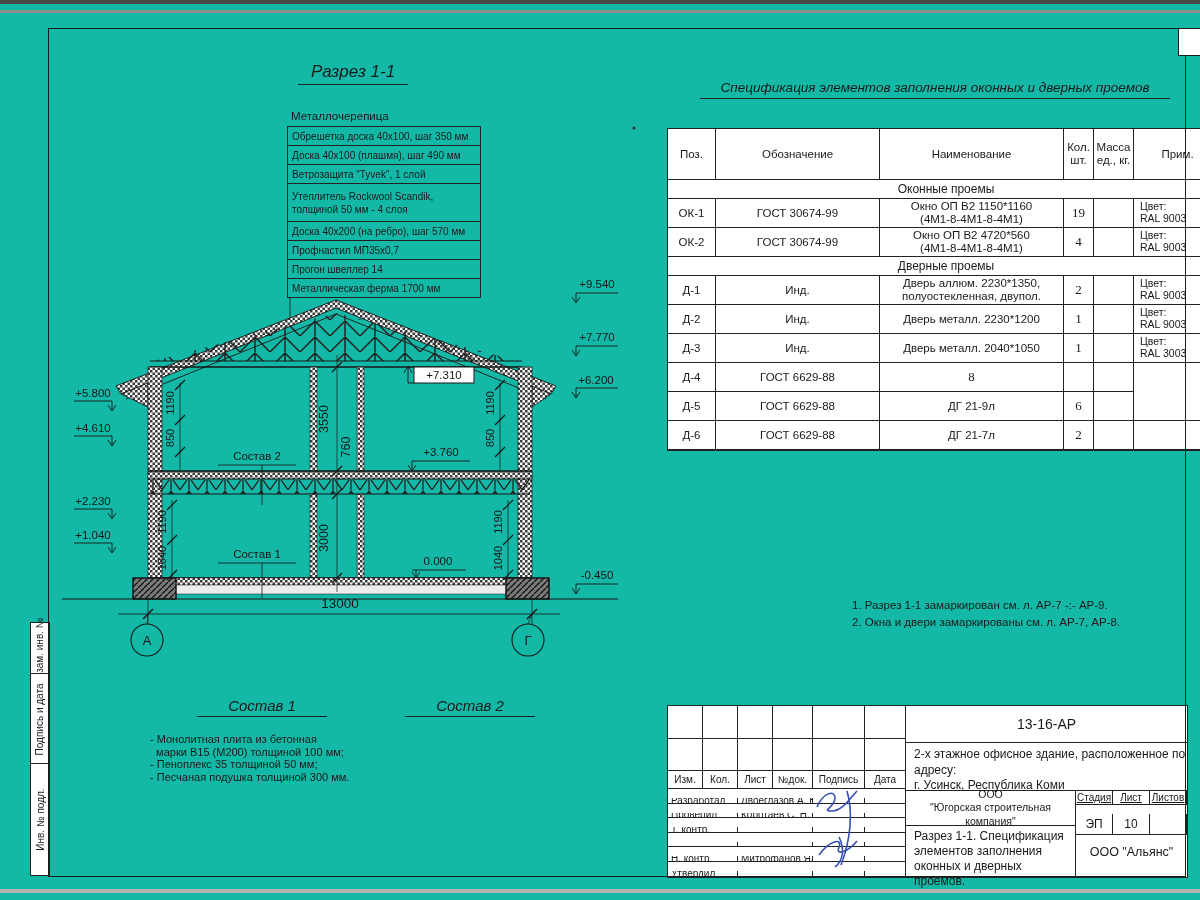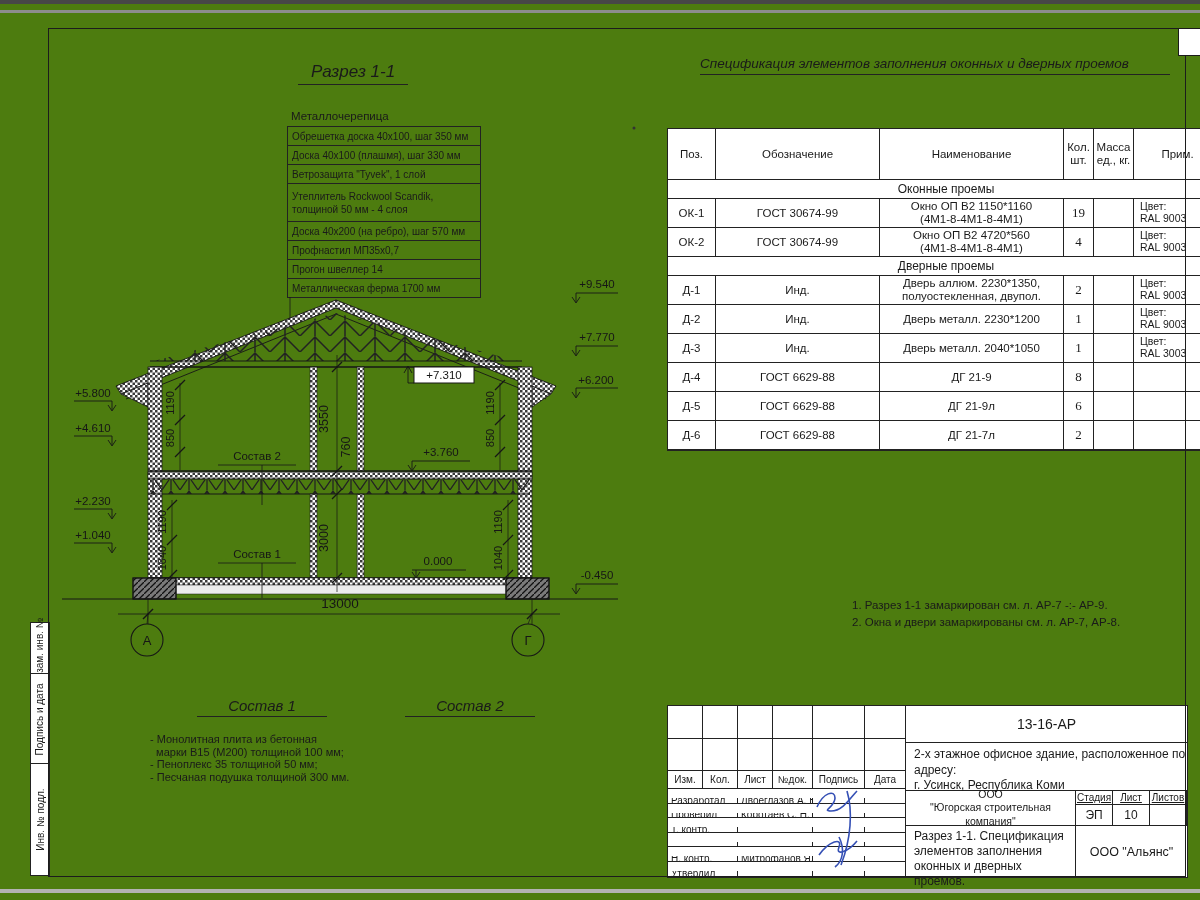--- a/index.html
+++ b/index.html
@@ -1,29 +1,29 @@
 <!DOCTYPE html>
 <html><head>
 <meta charset="utf-8">
 <style>
   html,body{margin:0;padding:0;background:#e9e9e9;}
-  .sheet{position:relative;width:1200px;height:900px;background:#4d7c0f;overflow:hidden;
+  .sheet{position:relative;width:1200px;height:900px;background:#14b8a6;overflow:hidden;
          font-family:"Liberation Sans",sans-serif;color:#1a1a1a;}
   .abs{position:absolute;}
   
   .scan-top1{left:0;top:0;width:1200px;height:4px;background:#474747;}
   .scan-top2{left:0;top:10px;width:1200px;height:3px;background:#8d8d8d;}
   .scan-bot{left:0;top:889px;width:1200px;height:4px;background:#b3b3b3;}
   
   .frame{left:48px;top:28px;width:1136px;height:847px;border:1.6px solid #1c1c1c;}
   .corner-box{left:1178px;top:28px;width:30px;height:26px;border:1.4px solid #1c1c1c;background:#fff;}
   
   .sec-title{left:298px;top:62px;width:110px;text-align:center;font-size:17px;font-style:italic;
              border-bottom:1.4px solid #222;padding-bottom:2px;}
-  .spec-title{left:700px;top:56px;width:470px;text-align:left;font-size:13.5px;font-style:italic;
+  .spec-title{left:700px;top:80px;width:470px;text-align:center;font-size:13.5px;font-style:italic;
               border-bottom:1.2px solid #222;padding-bottom:3px;}
   
   .roof-title{left:287px;top:108px;width:192px;font-size:11.5px;padding:2px 0 2px 4px;}
   .roof-box{left:287px;top:126px;width:192px;border:1.2px solid #222;}
   .roof-row{font-size:10px;padding:2px 3px 2px 4px;border-bottom:1px solid #222;line-height:1.3;
             white-space:pre-line;height:14px;display:flex;align-items:center;}
   .roof-row.two{height:33px;}
   .roof-row:last-child{border-bottom:none;}
   
   .spec{left:667px;top:128px;width:556px;border:1.6px solid #222;background:#fff;}
@@ -58,21 +58,21 @@
   .tb-proj{left:238px;top:37px;width:281px;height:48px;border-bottom:1.2px solid #222;
            font-size:12px;line-height:1.3;padding:4px 0 0 8px;white-space:pre-line;}
   .tb-comp{left:238px;top:85px;width:170px;height:35px;border-right:1.2px solid #222;
            border-bottom:1.2px solid #222;display:flex;align-items:center;justify-content:center;
            text-align:center;font-size:10.5px;line-height:1.3;white-space:pre-line;}
   .tb-stitle{left:238px;top:120px;width:170px;height:51px;border-right:1.2px solid #222;
            font-size:12px;line-height:1.25;padding:3px 0 0 8px;}
   .tb-sthead{left:408px;top:85px;width:111px;height:14px;display:grid;grid-template-columns:37px 37px 37px;}
   .tb-sthead span{border-right:1px solid #222;border-bottom:1px solid #222;font-size:10px;
            display:flex;align-items:center;justify-content:center;text-decoration:underline;}
-  .tb-stval{left:408px;top:99px;width:111px;height:21px;display:grid;grid-template-columns:37px 37px 37px;}
+  .tb-stval{left:408px;top:108px;width:111px;height:21px;display:grid;grid-template-columns:37px 37px 37px;}
   .tb-stval span{border-right:1px solid #222;border-bottom:1px solid #222;font-size:12px;
            display:flex;align-items:center;justify-content:center;}
   .tb-org{left:408px;top:120px;width:111px;height:51px;display:flex;align-items:center;
            justify-content:center;font-size:12.5px;text-align:center;}
   
   .stampcell{left:30px;width:18px;border:1.2px solid #222;display:flex;align-items:center;
              justify-content:center;background:#fff;}
   .stampcell span{transform:rotate(-90deg);white-space:nowrap;font-size:10px;}
   
   .dwg{left:0;top:0;}
@@ -86,21 +86,21 @@
   <div class="abs scan-top1"></div>
   <div class="abs scan-top2"></div>
   <div class="abs scan-bot"></div>
 
   <div class="abs sec-title">Разрез 1-1</div>
   <div class="abs spec-title">Спецификация элементов заполнения оконных и дверных проемов</div>
 
   <div class="abs roof-title">Металлочерепица</div>
   <div class="abs roof-box">
     <div class="roof-row">Обрешетка доска 40х100, шаг 350 мм</div>
-    <div class="roof-row">Доска 40х100 (плашмя), шаг 330 мм</div>
+    <div class="roof-row">Доска 40х100 (плашмя), шаг 490 мм</div>
     <div class="roof-row">Ветрозащита "Tyvek", 1 слой</div>
     <div class="roof-row two">Утеплитель Rockwool Scandik,
 толщиной 50 мм - 4 слоя</div>
     <div class="roof-row">Доска 40х200 (на ребро), шаг 570 мм</div>
     <div class="roof-row">Профнастил МП35х0,7</div>
     <div class="roof-row">Прогон швеллер 14</div>
     <div class="roof-row">Металлическая ферма 1700 мм</div>
   </div>
 
   <svg class="abs dwg" width="1200" height="900" viewBox="0 0 1200 900">
@@ -336,21 +336,20 @@
       <div class="scell">Инд.</div>
       <div class="scell nm">Дверь металл. 2040*1050</div>
       <div class="scell qty">1</div>
       <div class="scell"></div>
       <div class="scell note">Цвет:
 RAL 3003</div>
     </div>
     <div class="srow sd">
       <div class="scell">Д-4</div>
       <div class="scell">ГОСТ 6629-88</div>
-      <div class="scell nm">ДГ 21-9</div>
       <div class="scell qty">8</div>
       <div class="scell"></div>
       <div class="scell note"></div>
     </div>
     <div class="srow sd">
       <div class="scell">Д-5</div>
       <div class="scell">ГОСТ 6629-88</div>
       <div class="scell nm">ДГ 21-9л</div>
       <div class="scell qty">6</div>
       <div class="scell"></div>

